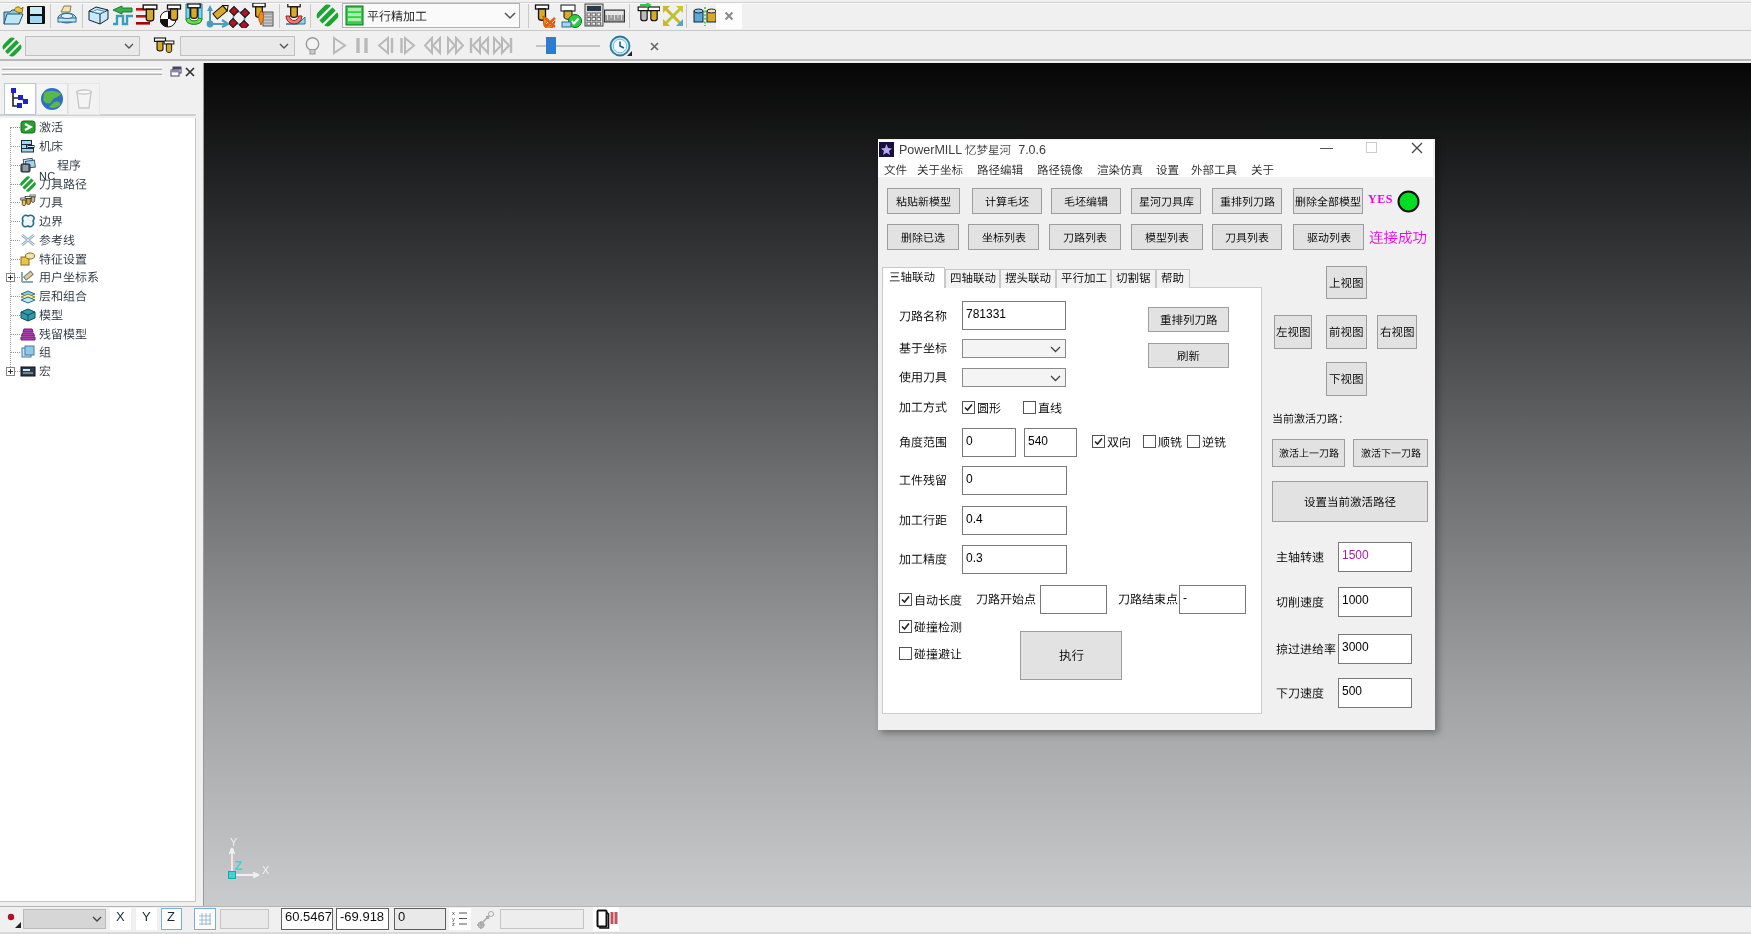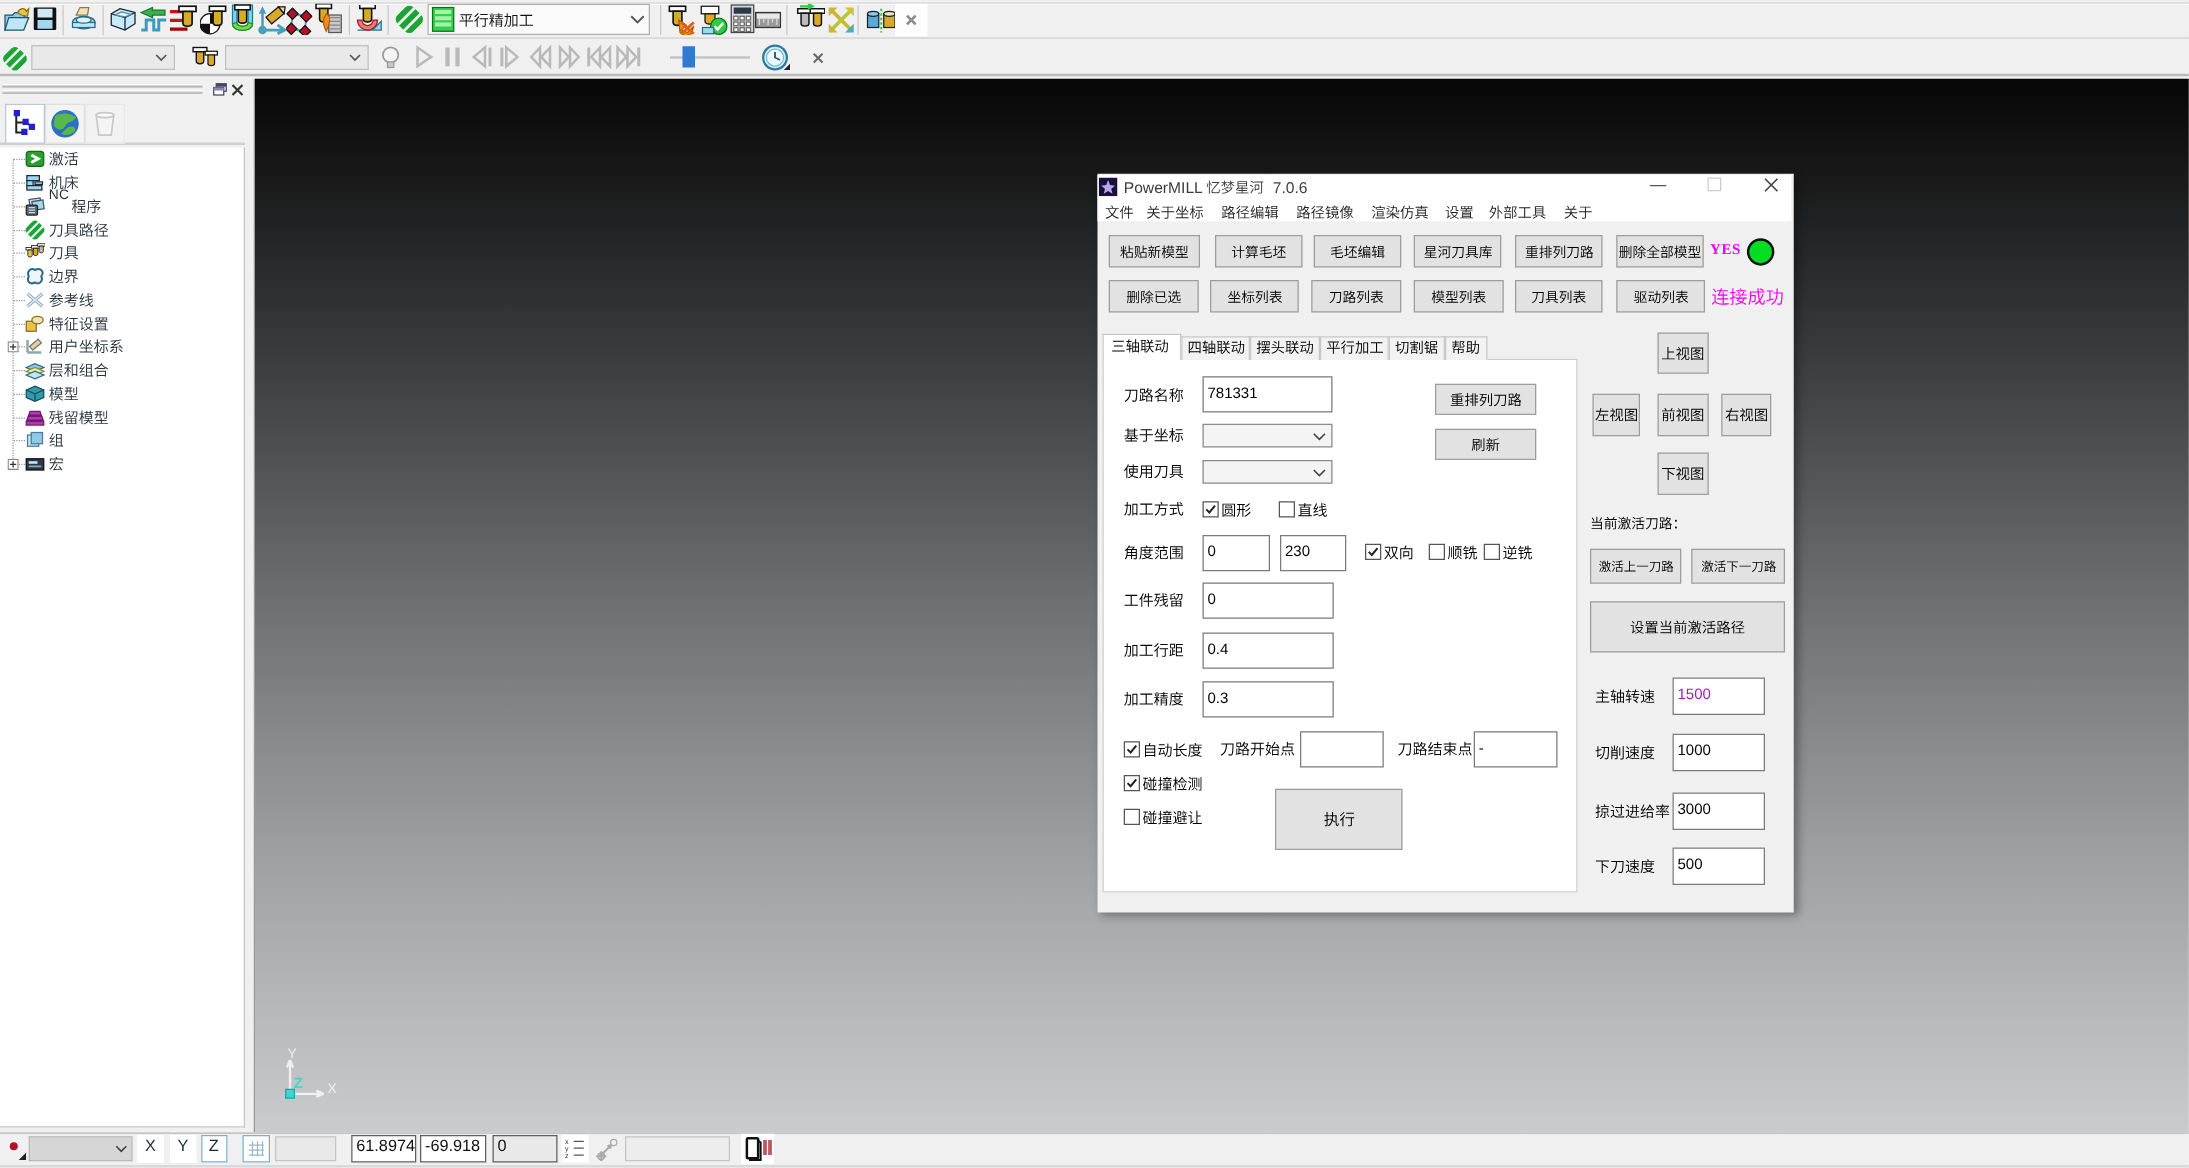--- a/index.html
+++ b/index.html
@@ -346,21 +346,21 @@
     </svg></div>
 <div class="abs" style="left:11px;top:164.8px;width:9px;height:1px;border-top:1px dotted #999"></div>
 <svg class="abs" style="left:20px;top:156.8px" width="16" height="16" viewBox="0 0 16 16">
     <g transform="rotate(-8 8 8)">
       <rect x="4" y="2" width="9" height="7" fill="#cfeaf8" stroke="#456"></rect>
       <rect x="6" y="4" width="9" height="7" fill="#9fd8f0" stroke="#456"></rect>
     </g>
     <rect x="1" y="7" width="9" height="8" rx="1" fill="#5a6570" stroke="#222"></rect>
     <path d="M3 9 L8 9 M3 11 L8 11 M3 13 L8 13" stroke="#cfd8e0"></path>
   </svg>
-<div style="position:absolute;left:39px;top:150px;font:11px 'Liberation Sans',sans-serif;color:#26323c;white-space:pre;font-weight:400;letter-spacing:0.3px">NC</div>
+<div style="position:absolute;left:39px;top:170px;font:11px 'Liberation Sans',sans-serif;color:#26323c;white-space:pre;font-weight:400;letter-spacing:0.3px">NC</div>
 <div style="position:absolute;left:56.5px;top:158.8px;line-height:0;"><svg style="" width="24" height="12" viewBox="0 -880 2000 1000" fill="#26323c">
       <use href="#c7a0b" x="0"></use>
       <use href="#c5e8f" x="1000"></use>
     </svg></div>
 <div class="abs" style="left:11px;top:183.6px;width:9px;height:1px;border-top:1px dotted #999"></div>
 <svg class="abs" style="left:20px;top:175.6px" width="16" height="16" viewBox="0 0 16 16">
     <defs>
       <clipPath id="pm6">
         <rect x="1.6" y="1.6" width="12.8" height="12.8" rx="3.5" transform="rotate(45 8.0 8.0)"></rect>
       </clipPath>
@@ -510,21 +510,21 @@
 <div class="abs" style="left:136px;top:908px;width:21px;height:22px;background:#fff;border:1.5px solid #fff"></div>
 <div style="position:absolute;left:142px;top:909.2px;font:13px 'Liberation Sans',sans-serif;color:#1a2a3a;white-space:pre;">Y</div>
 <div class="abs" style="left:161px;top:908px;width:21px;height:22px;background:#fff;border:1.5px solid #7ab0d4"></div>
 <div style="position:absolute;left:167px;top:909.2px;font:13px 'Liberation Sans',sans-serif;color:#1a2a3a;white-space:pre;">Z</div>
 <div class="abs" style="left:194px;top:908px;width:22px;height:22px;background:#fdfdfd;border:1.5px solid #7ab0d4"></div>
 <svg class="abs" style="left:198px;top:912px" width="14" height="14" viewBox="0 0 14 14">
 <path d="M1 4 L13 4 M1 8 L13 8 M1 12 L13 12 M4 1 L4 13 M8 1 L8 13 M12 1 L12 13" stroke="#9ab8cc"></path>
   </svg>
 <div class="abs" style="left:220px;top:909px;width:49px;height:20px;background:#e9e9e9;border:1px solid #c4c4c4"></div>
 <div class="abs" style="left:281px;top:908px;width:52px;height:22px;background:#fff;border:1.5px solid #5e5e5e"></div>
-<div style="position:absolute;left:285px;top:909.2px;font:13px 'Liberation Sans',sans-serif;color:#111;white-space:pre;">61.8974</div>
+<div style="position:absolute;left:285px;top:909.2px;font:13px 'Liberation Sans',sans-serif;color:#111;white-space:pre;">60.5467</div>
 <div class="abs" style="left:336px;top:908px;width:53px;height:22px;background:#fff;border:1.5px solid #5e5e5e"></div>
 <div style="position:absolute;left:340px;top:909.2px;font:13px 'Liberation Sans',sans-serif;color:#111;white-space:pre;">-69.918</div>
 <div class="abs" style="left:394px;top:908px;width:52px;height:22px;background:#e9e9e9;border:1.5px solid #5e5e5e"></div>
 <div style="position:absolute;left:398px;top:909.2px;font:13px 'Liberation Sans',sans-serif;color:#111;white-space:pre;">0</div>
 <div class="abs" style="left:449px;top:908px;width:22px;height:22px;background:#fff"></div>
 <svg class="abs" style="left:452px;top:910px" width="17" height="17" viewBox="0 0 17 17">
 <g font-family="Liberation Sans" font-size="5.6" fill="#333">
       <text x="0" y="5">x</text>
       <text x="0" y="10.5">y</text>
       <text x="0" y="16">z</text>
@@ -972,21 +972,21 @@
       <use href="#c5f62" x="1000"></use>
     </svg></div>
 <div class="cb" style="left:1023px;top:401px;z-index:4;"></div>
 <div style="position:absolute;left:1038px;top:401.5px;line-height:0;z-index:4;"><svg style="" width="24" height="12" viewBox="0 -880 2000 1000" fill="#000">
       <use href="#c76f4" x="0"></use>
       <use href="#c7ebf" x="1000"></use>
     </svg></div>
 <div class="inp" style="left:962px;top:428px;width:54px;height:29px;z-index:4;"></div>
 <div style="position:absolute;left:966px;top:433.5px;font:12px 'Liberation Sans',sans-serif;color:#000;white-space:pre;z-index:4;">0</div>
 <div class="inp" style="left:1024px;top:428px;width:53px;height:29px;z-index:4;"></div>
-<div style="position:absolute;left:1028px;top:433.5px;font:12px 'Liberation Sans',sans-serif;color:#000;white-space:pre;z-index:4;">230</div>
+<div style="position:absolute;left:1028px;top:433.5px;font:12px 'Liberation Sans',sans-serif;color:#000;white-space:pre;z-index:4;">540</div>
 <div class="cb" style="left:1092px;top:435px;z-index:4;"></div>
 <svg class="abs" style="left:1093px;top:436px;z-index:4;" width="11" height="11" viewBox="0 0 11 11">
     <path d="M2 5.5 L4.5 8 L9 2.5" stroke="#222" stroke-width="1.6" fill="none"></path>
   </svg>
 <div style="position:absolute;left:1107px;top:435.5px;line-height:0;z-index:4;"><svg style="" width="24" height="12" viewBox="0 -880 2000 1000" fill="#000">
       <use href="#c53cc" x="0"></use>
       <use href="#c5411" x="1000"></use>
     </svg></div>
 <div class="cb" style="left:1143px;top:435px;z-index:4;"></div>
 <div style="position:absolute;left:1158px;top:435.5px;line-height:0;z-index:4;"><svg style="" width="24" height="12" viewBox="0 -880 2000 1000" fill="#000">

